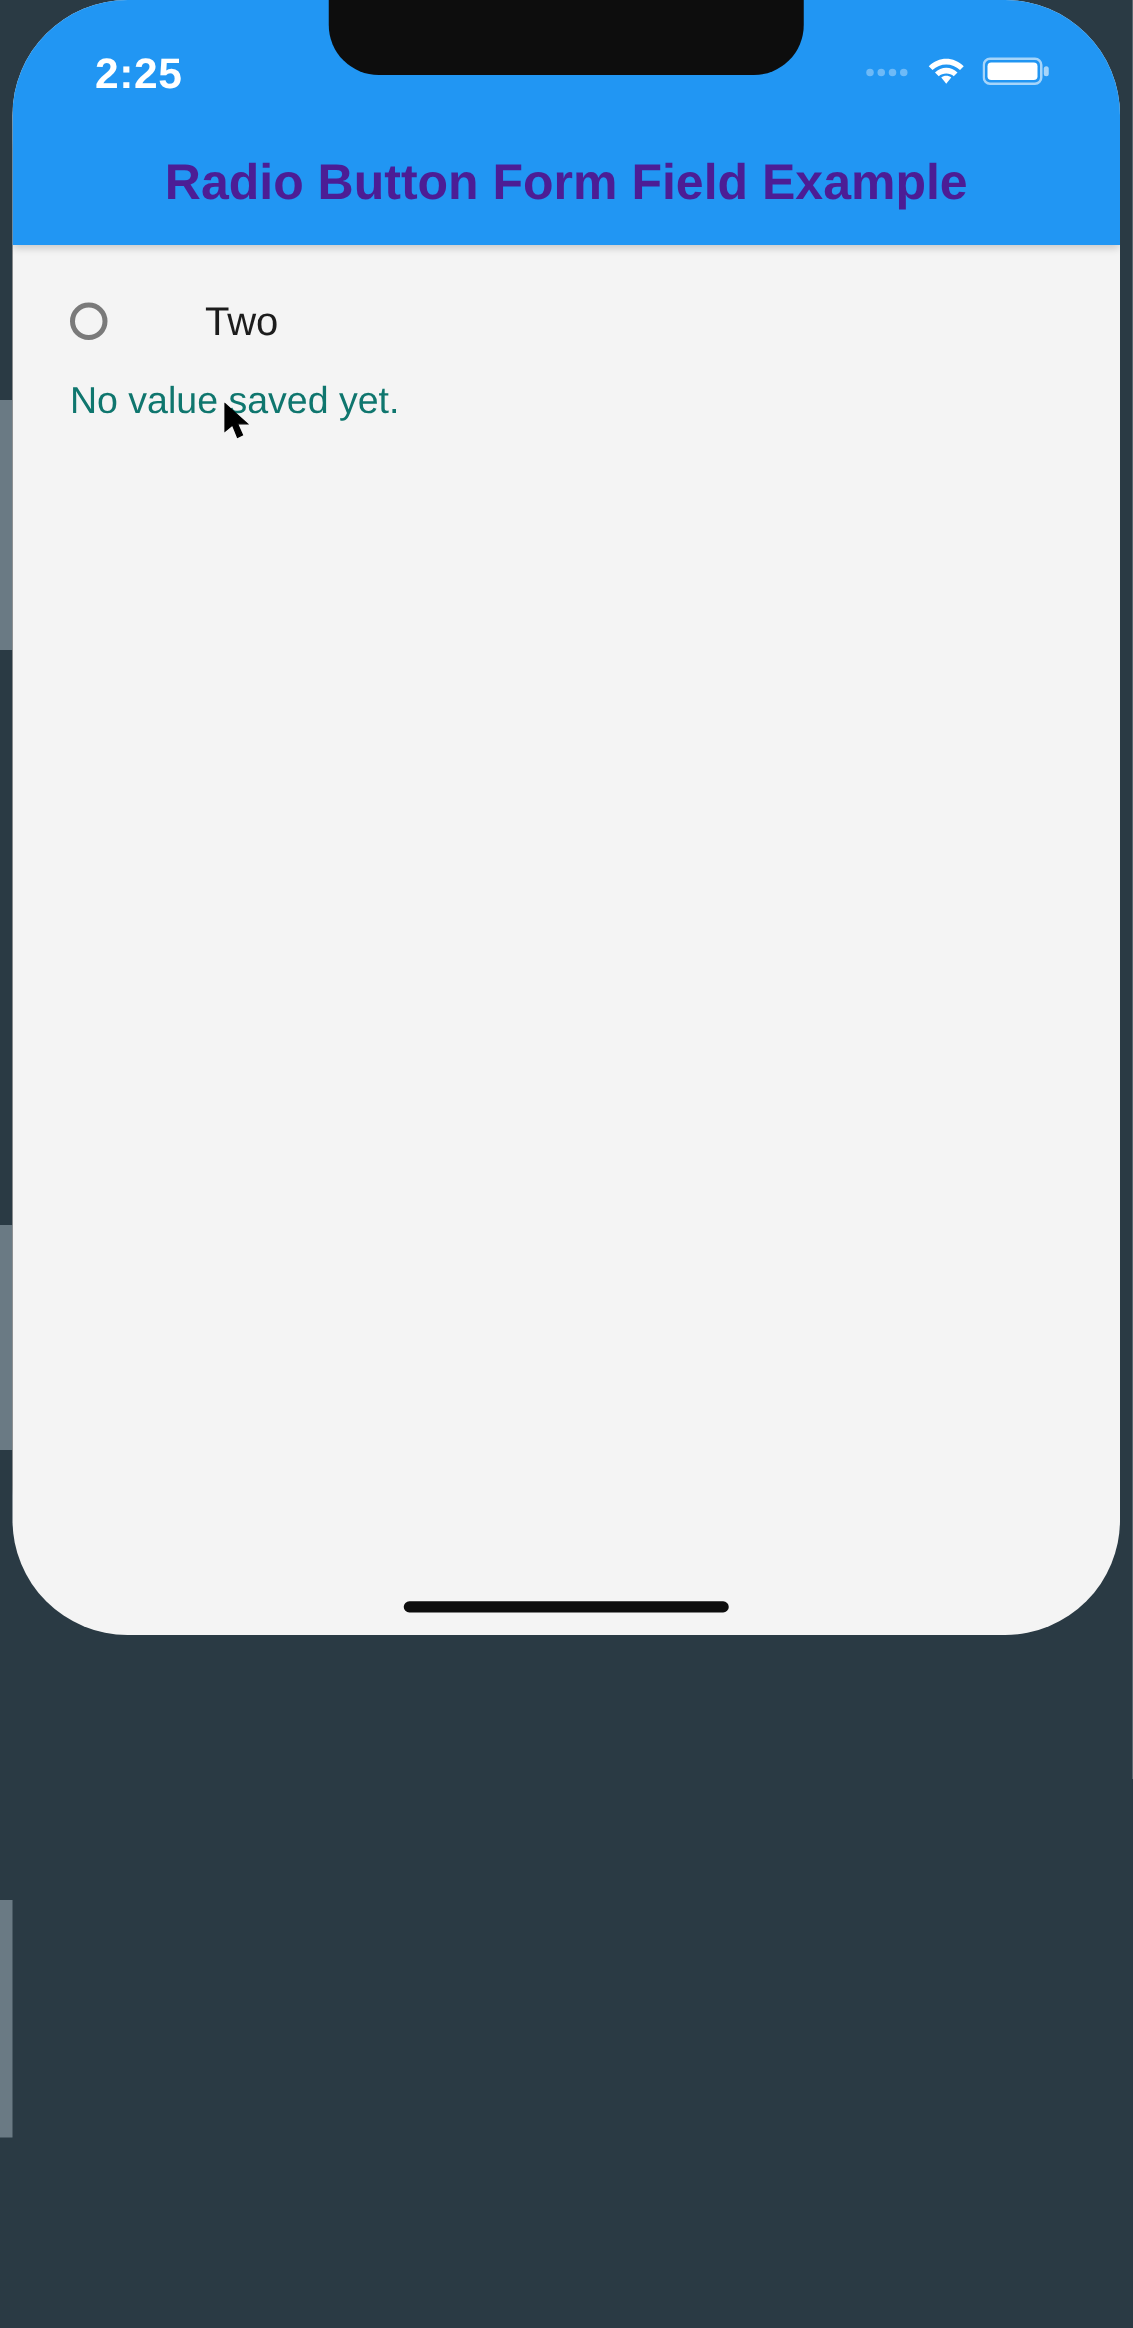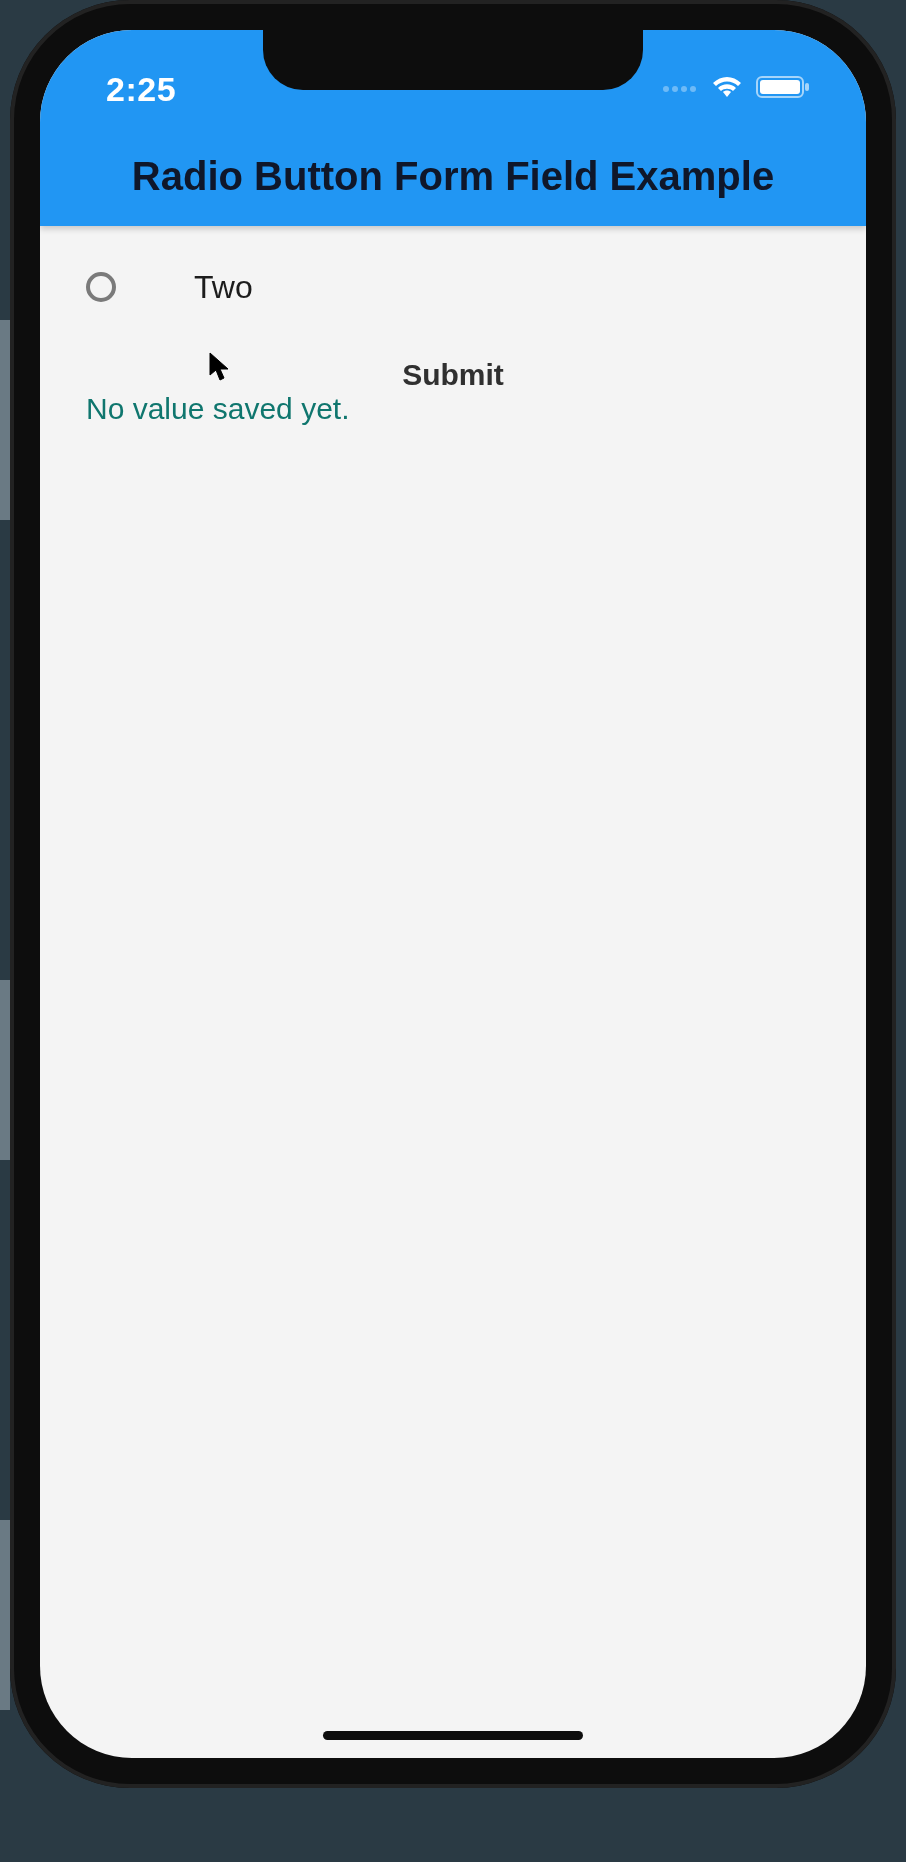--- a/index.html
+++ b/index.html
@@ -1,19 +1,19 @@
 <!DOCTYPE html>
 <html><head>
 <meta charset="utf-8">
 <style>
   * { box-sizing: border-box; margin: 0; padding: 0; }
   html, body { width: 906px; height: 1862px; background: #2a3a44; font-family: -apple-system, "Helvetica Neue", Arial, sans-serif; }
   .device {
-    position: absolute; left: 10px; top: 0; width: 886px; height: 1788px;
-    background: #0d0d0d; border-radius: 120px; padding: 30px;
+    position: absolute; left: 10px; top: 0; width: 886px; height: 1308px;
+    background: #0d0d0d; border-radius: 120px; 
     box-shadow: inset 0 0 0 4px #222;
   }
   .screen {
     position: relative; width: 100%; height: 100%; background: #f4f4f4;
     border-radius: 92px; overflow: hidden;
   }
   .notch {
     position: absolute; top: 0; left: 50%; transform: translateX(-50%);
     width: 380px; height: 60px; background: #0d0d0d;
     border-bottom-left-radius: 40px; border-bottom-right-radius: 40px; z-index: 50;
@@ -25,21 +25,21 @@
     color: #fff;
   }
   .statusbar .time { font-size: 34px; font-weight: 600; letter-spacing: 0.5px; margin-top: 22px; }
   .statusbar .right { display: flex; align-items: center; gap: 12px; margin-top: 22px; }
   .appbar {
     position: absolute; top: 96px; left: 0; right: 0; height: 100px;
     background: #2196f3; display: flex; align-items: center; justify-content: center;
     box-shadow: 0 3px 6px rgba(0,0,0,0.18);
     z-index: 15;
   }
-  .appbar-title { color: #0f172a; font-size: 40px; font-weight: 700; }
+  .appbar-title { color: #4c1d95; font-size: 40px; font-weight: 700; }
   .content { position: absolute; top: 196px; left: 0; right: 0; bottom: 0; padding: 14px 46px 0 46px; }
   .radio-row {
     display: flex; align-items: center; height: 94px; cursor: pointer;
   }
   .radio-outer {
     width: 30px; height: 30px; border: 4px solid #7a7a7a; border-radius: 50%;
     display: inline-block; flex-shrink: 0;
   }
   .radio-label { font-size: 32px; color: #1c1c1c; margin-left: 78px; }
   .submit-row { text-align: center; margin-top: 24px; }
@@ -101,23 +101,20 @@
 
     <div class="content">
 
 
       <div class="radio-row">
         <span class="radio-outer"></span>
         <span class="radio-label">Two</span>
       </div>
 
 
-      <div class="submit-row">
-        <button class="submit-btn">Submit</button>
-      </div>
 
       <div class="status">No value saved yet.</div>
     </div>
 
     <div class="home-indicator"></div>
 
     <div class="cursor">
       <svg width="22" height="30" viewBox="0 0 22 30">
         <path d="M1 1 L1 23 L7 18 L11 28 L15 26 L11 17 L19 17 Z" fill="#000" stroke="#000" stroke-width="1"></path>
       </svg>

